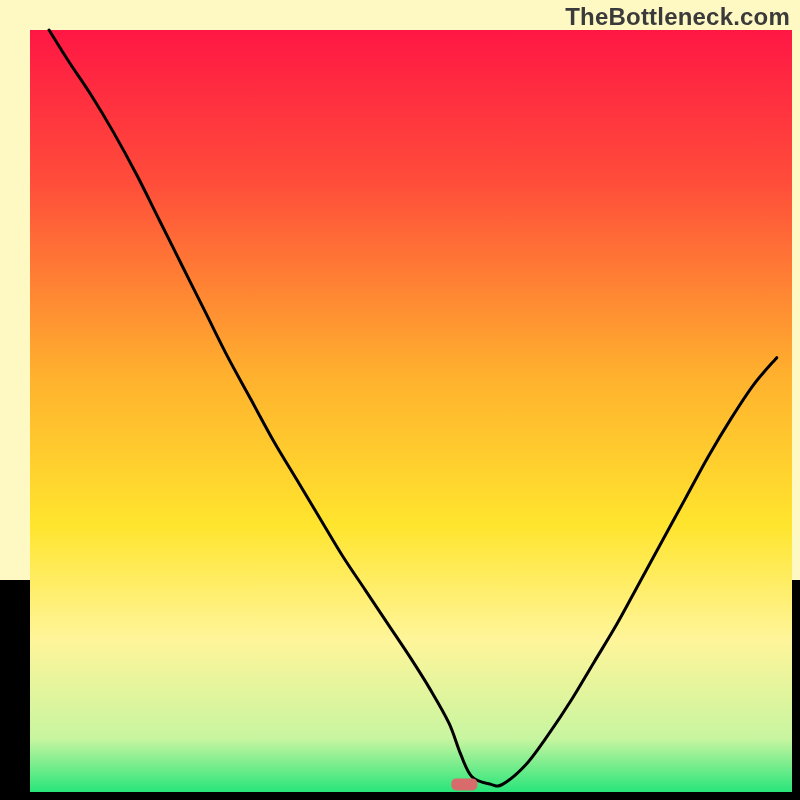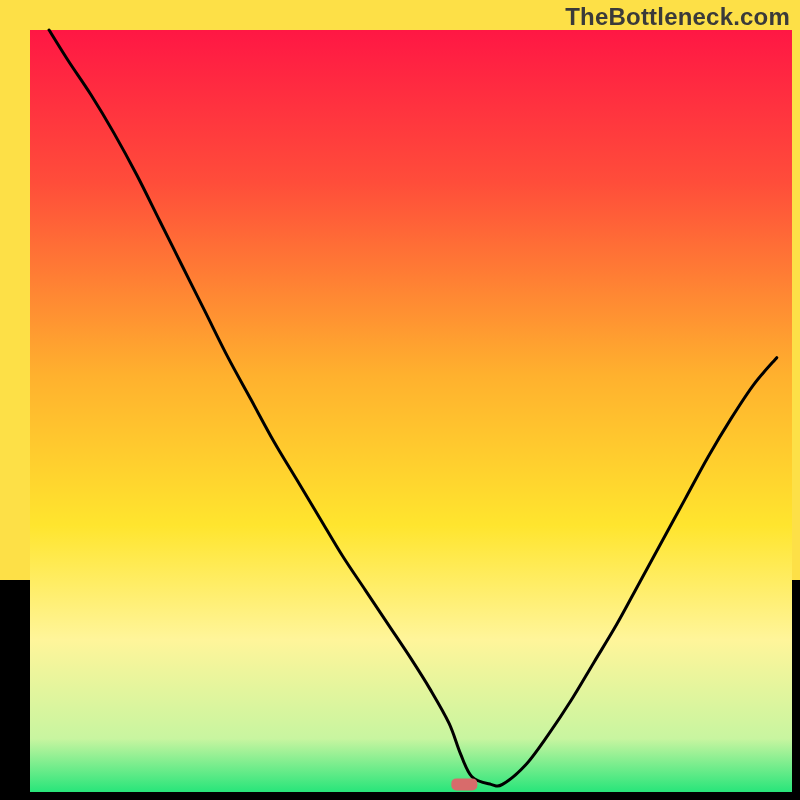--- a/index.html
+++ b/index.html
@@ -8,21 +8,21 @@
     background: #000;
     width: 800px;
     height: 800px;
     overflow: hidden;
     font-family: Arial, Helvetica, sans-serif;
   }
   .frame {
     position: relative;
     width: 800px;
     height: 580px;
-    background: #fde047;
+    background: #fef9c3;
   }
   .watermark {
     position: absolute;
     top: 3px;
     right: 10px;
     color: #3a3a3a;
     font-size: 24px;
     font-weight: 600;
     letter-spacing: 0.2px;
     z-index: 5;

